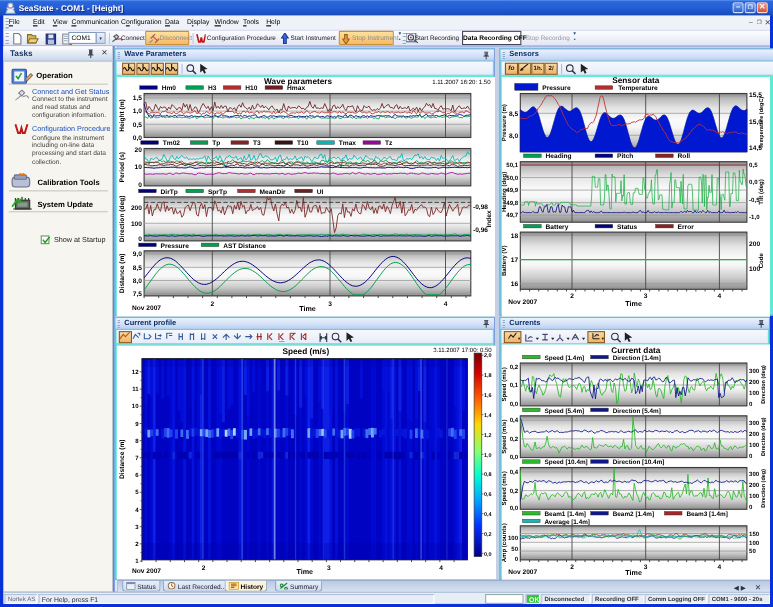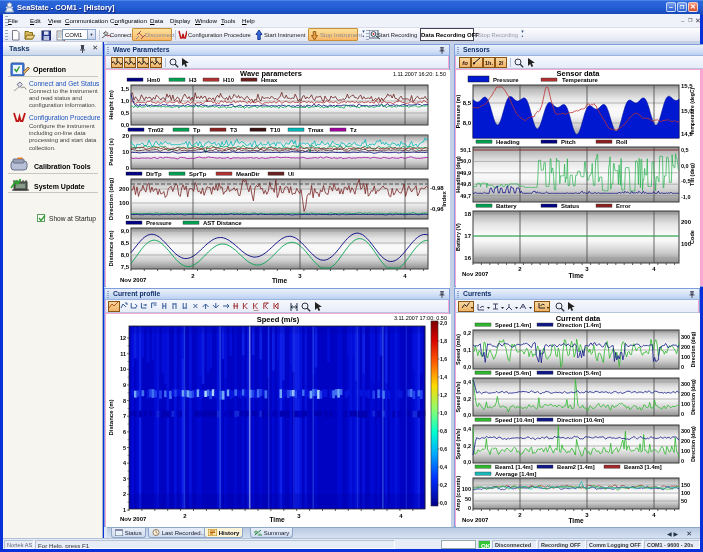--- a/index.html
+++ b/index.html
@@ -21,21 +21,21 @@
 .wbtn { position:absolute; top:2px; width:10px; height:10px; border:1px solid #fffa; border-radius:2px; color:#fff; font-size:7px; line-height:8px; text-align:center; }
 
 #tasks { left:3px; top:42px; width:100px; height:496px; background:#f6f5ef; border-right:1px solid #a8b8cc; }
 #taskshead { position:absolute; left:0; top:0; width:99px; height:14px; background:linear-gradient(180deg,#fefefe,#c9d7ec); border-bottom:1px solid #9eb6d4; font-size:7.5px; font-weight:bold; color:#1a3a68; }
 .tlink { position:absolute; color:#1f53c2; font-size:6.6px; }
 .tdesc { position:absolute; color:#444; font-size:6px; line-height:7.2px; }
 .thead { position:absolute; color:#000; font-size:7px; font-weight:bold; }
 .tsep { position:absolute; left:5px; width:90px; height:1px; background:#c8c8c0; }
 
 #mdi { left:107px; top:42px; width:593px; height:496px; background:#c3d0e6; }
-.win { position:absolute; background:#f9a8d4; border:1px solid #7f9edb; }
+.win { position:absolute; background:#5eead4; border:1px solid #7f9edb; }
 .wtitle { position:absolute; left:0; top:0; right:0; height:11px; background:linear-gradient(180deg,#eaf1fc 0%,#d1e0f7 60%,#b9cff0 100%); border-bottom:1px solid #9ab4e0; font-size:6.8px; font-weight:bold; color:#10306a; }
 .wtitle .t { position:absolute; left:8px; top:1px; }
 .pin { position:absolute; right:4px; top:2px; width:6px; height:8px; }
 .wtool { position:absolute; left:1px; right:1px; height:13px; background:linear-gradient(180deg,#f6f8fd,#e6ecf8); border-bottom:1px solid #b6c4dc; }
 .ticon { position:absolute; top:1px; width:12px; height:11px; border:1px solid #8898b8; background:#fff; font-size:7px; text-align:center; line-height:10px; }
 .ticon.on { background:linear-gradient(180deg,#f8d8a0,#f0b468); border:1px solid #8a5514; }
 .wavico { display:inline-block; width:10px; height:7px; }
 
 #tabbar { left:107px; top:527px; width:593px; height:11px; background:linear-gradient(180deg,#b9c9e2,#d7e2f2); border-top:1px solid #8ea6c8; font-size:6px; }
 .tab { position:absolute; top:0px; height:10px; background:linear-gradient(180deg,#e8eef8,#cfdcef); border:1px solid #8ea6c8; border-top:none; border-radius:0 0 3px 3px; color:#223; padding:1px 3px 0 3px; white-space:nowrap; }
@@ -45,21 +45,21 @@
 .seg { position:absolute; top:1px; height:9px; border:1px solid #b6c2d4; border-right-color:#fff; border-bottom-color:#fff; padding:1px 2px 0 2px; white-space:nowrap; overflow:hidden; font-weight:bold; color:#333; }
 </style></head>
 <body>
 
 <div class="abs" id="titlebar">
   <svg class="abs" style="left:4px;top:2px" width="12" height="11">
       <circle cx="5.5" cy="3" r="2.2" fill="#f4f6fa" stroke="#9ab"></circle>
       <path d="M1.5 10 q1 -5 4 -4.5 q3 -0.5 4 4.5 Z" fill="#e8edf6" stroke="#9ab"></path>
       <path d="M2 5 l2.5 1.5 M9 5 l-2.5 1.5" stroke="#dde" stroke-width="1.2"></path>
     </svg>
-  <span class="txt">SeaState - COM1 - [History]</span>
+  <span class="txt">SeaState - COM1 - [Height]</span>
   <div class="wbtn" style="left:666px;background:linear-gradient(180deg,#7ba4ef,#2d5fd0)">–</div>
   <div class="wbtn" style="left:677px;background:linear-gradient(180deg,#7ba4ef,#2d5fd0);font-size:5px">❐</div>
   <div class="wbtn" style="left:688px;background:linear-gradient(180deg,#f59a80,#d8502e)">✕</div>
 </div>
 
 <div class="abs" id="menubar">
   <div class="grip" style="left:2px"></div>
   <span style="left:5px"><u>F</u>ile</span>
     <span style="left:27px"><u>E</u>dit</span>
     <span style="left:45px"><u>V</u>iew</span>

